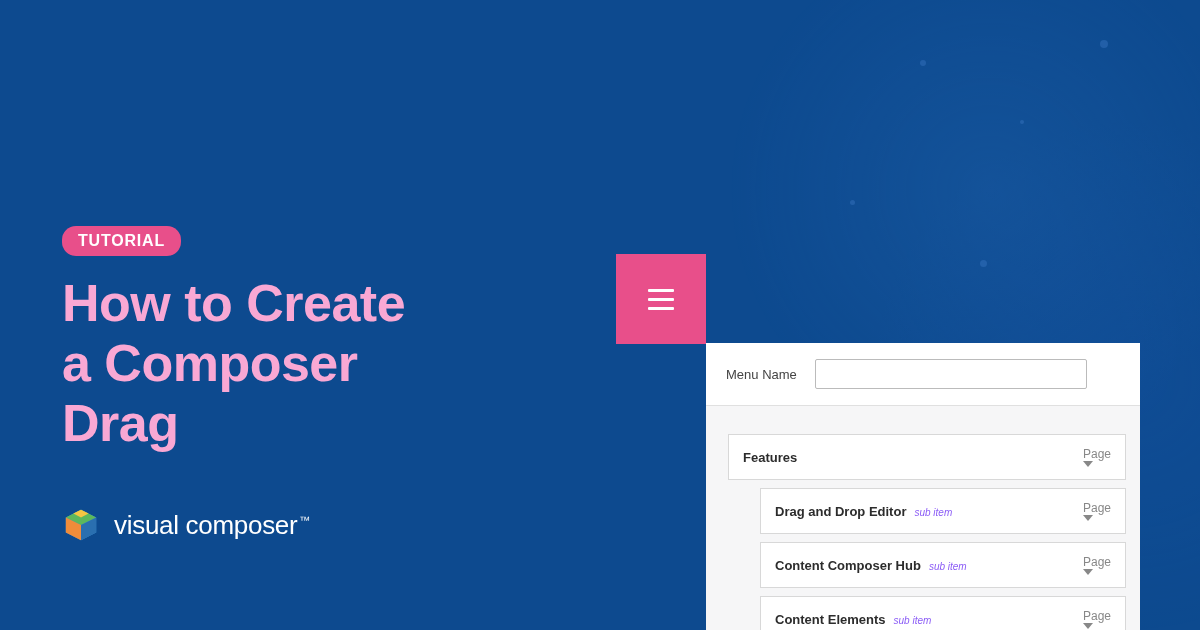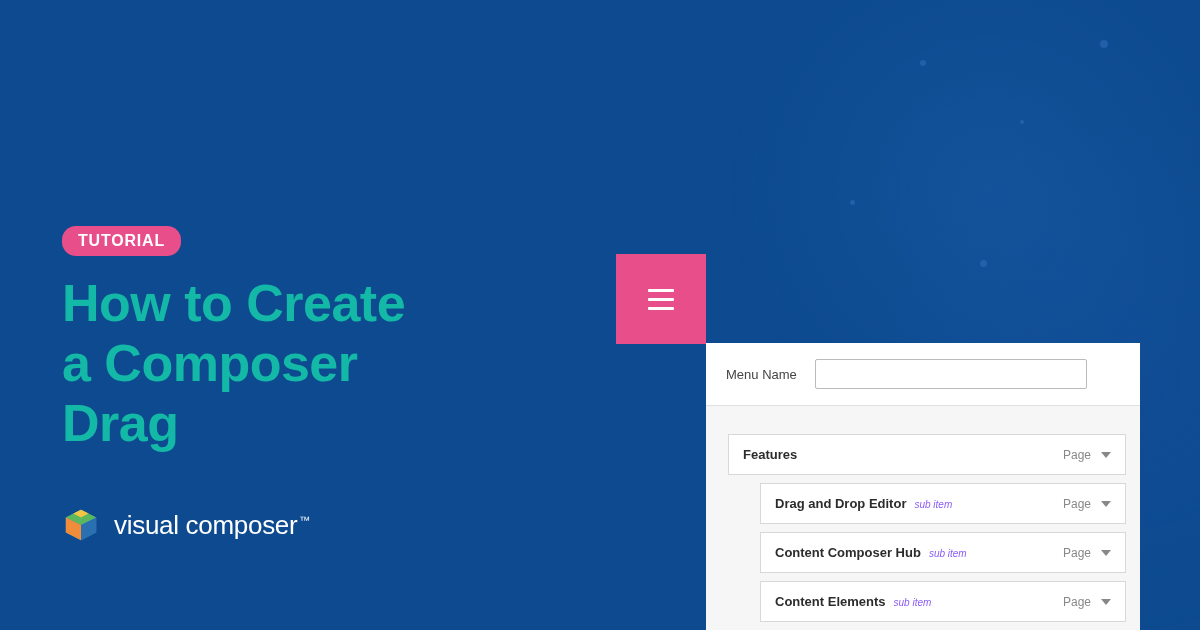--- a/index.html
+++ b/index.html
@@ -32,21 +32,21 @@
   background: #e84f8a;
   color: #fff;
   font-size: 16px;
   font-weight: 700;
   letter-spacing: 0.8px;
   padding: 6px 16px;
   border-radius: 14px;
   margin-bottom: 18px;
 }
 .title {
-  color: #14b8a6;
+  color: #f9a8d4;
   font-size: 52px;
   font-weight: 700;
   line-height: 1.15;
   letter-spacing: -0.5px;
 }
 .logo {
   position: absolute;
   left: 62px;
   bottom: 86px;
   display: flex;
@@ -127,21 +127,21 @@
   margin-bottom: 8px;
   display: flex;
   align-items: center;
   justify-content: space-between;
   font-size: 13px;
 }
 .menu-item.sub { margin-left: 32px; }
 .menu-item-left { display: flex; align-items: baseline; gap: 8px; }
 .menu-item-title { font-weight: 700; color: #2c2c2c; }
 .menu-item-subtag { font-style: italic; color: #8b5cf6; font-size: 10px; }
-.menu-item-right { display: flex; align-items: center; gap: 10px; color: #888; font-size: 12px; }
+.menu-item-right { display: flex; align-items: flex-start; color: #888; font-size: 12px; flex-direction: column; }
 .caret {
   width: 0; height: 0;
   border-left: 5px solid transparent;
   border-right: 5px solid transparent;
   border-top: 6px solid #888;
 }
 </style>
 </head>
 <body>
 

